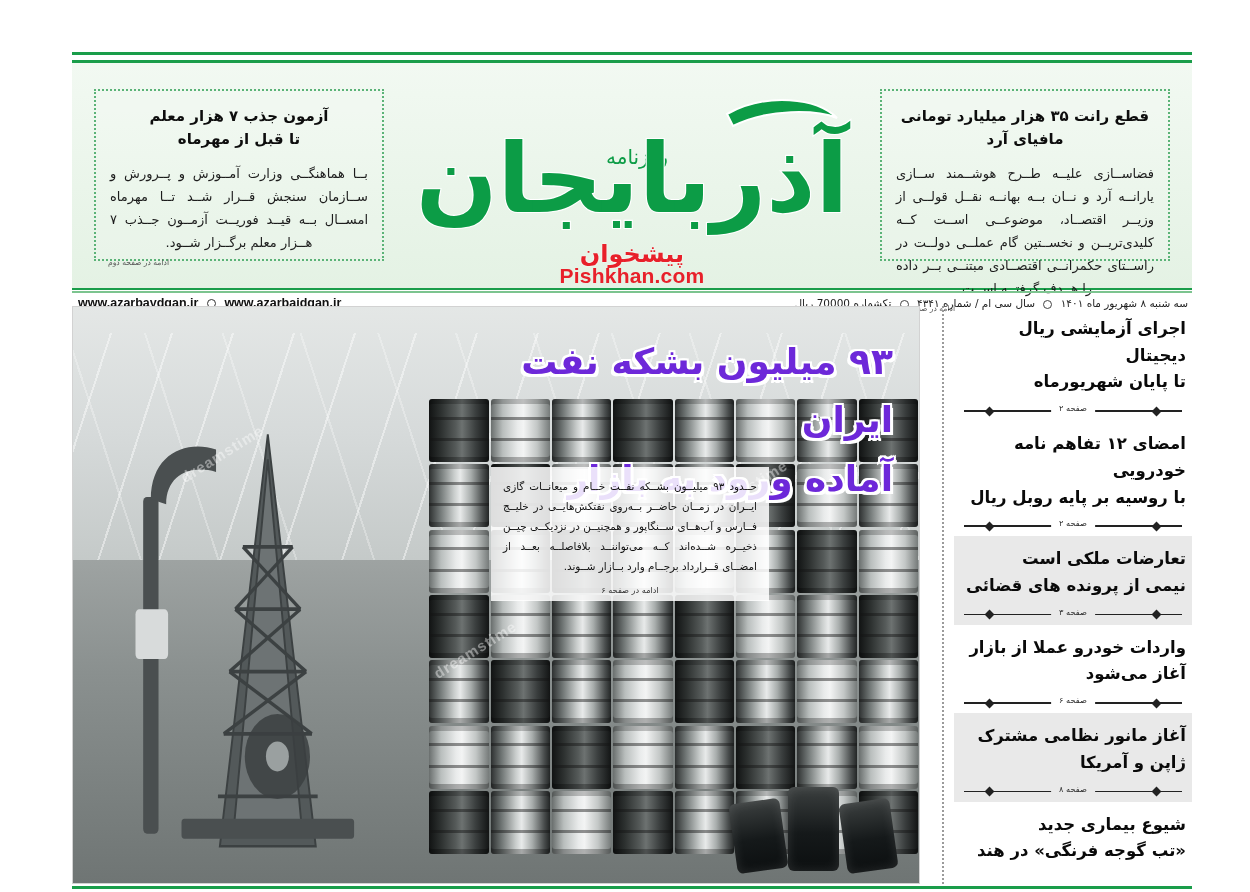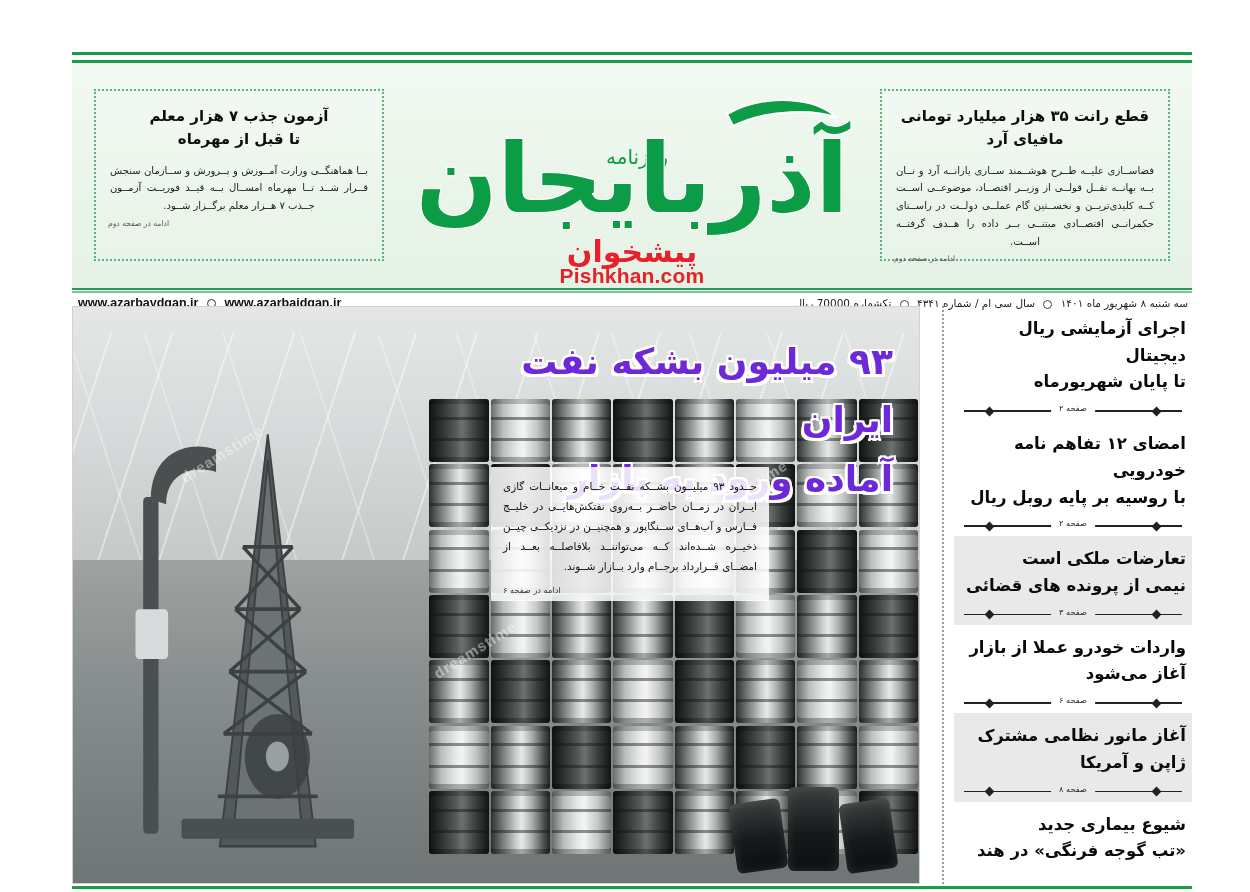--- a/index.html
+++ b/index.html
@@ -32,21 +32,21 @@
     direction:rtl;text-align:center;
   }
   .teaser.left{left:22px;width:290px;height:172px;}
   .teaser.right{right:22px;width:290px;height:172px;}
   .teaser h2{
     margin:4px 0 0 0;font-size:15px;line-height:1.55;font-weight:bold;color:#0d0d0d;
     letter-spacing:0px;
   }
   .teaser h2 .ln{display:block;}
   .teaser p{
-    margin:10px 2px 0 2px;font-size:10px;line-height:1.78;text-align:justify;
+    margin:10px 2px 0 2px;font-size:13px;line-height:1.78;text-align:justify;
     text-align-last:center;color:#1c1c1c;
   }
   .teaser .cont{
     margin:4px 0 0 0;font-size:7.6px;color:#555;text-align:left;direction:rtl;
   }
   .teaser.right .cont{text-align:left;}
 
   
   .masthead{
     position:absolute;left:50%;transform:translateX(-50%);top:6px;
@@ -61,21 +61,21 @@
   }
   .mh-kicker{
     font-family:"DejaVu Sans","Liberation Sans",sans-serif;
     fill:#0c9c46;font-size:20px;
   }
   .watermark{
     position:absolute;left:50%;transform:translateX(-50%);
     bottom:-4px;width:330px;text-align:center;pointer-events:none;
   }
   .wm-fa{
-    font-size:30px;font-weight:bold;color:#e8202a;line-height:0.8;
+    font-size:24px;font-weight:bold;color:#e8202a;line-height:0.8;
     text-shadow:0 0 2px #fff;
   }
   .wm-en{
     font-size:21px;font-weight:bold;color:#e8202a;letter-spacing:.2px;
     font-family:"Liberation Sans",sans-serif;
   }
 
   
   .infobar{
     position:absolute;left:72px;top:292px;width:1120px;height:22px;
@@ -212,21 +212,21 @@
   .mainhead h1 .ln2{padding-left:24px;}
 
   .lead{
     position:absolute;right:150px;top:160px;width:278px;
     background:rgba(255,255,255,.86);
     padding:10px 12px 6px 12px;box-sizing:border-box;direction:rtl;
   }
   .lead p{
     margin:0;font-size:10.4px;line-height:1.92;text-align:justify;color:#111;
   }
-  .lead .cont{margin-top:8px;font-size:8.2px;color:#333;text-align:left;}
+  .lead .cont{margin-top:8px;font-size:8.2px;color:#333;text-align:center;}
 
   
   .frame-top{position:absolute;left:72px;top:52px;width:1120px;height:3px;background:#1a9d4a;}
   .frame-bottom{position:absolute;left:72px;top:886px;width:1120px;height:3px;background:#1a9d4a;}
 </style>
 </head>
 <body>
 
 <div class="page">
 

